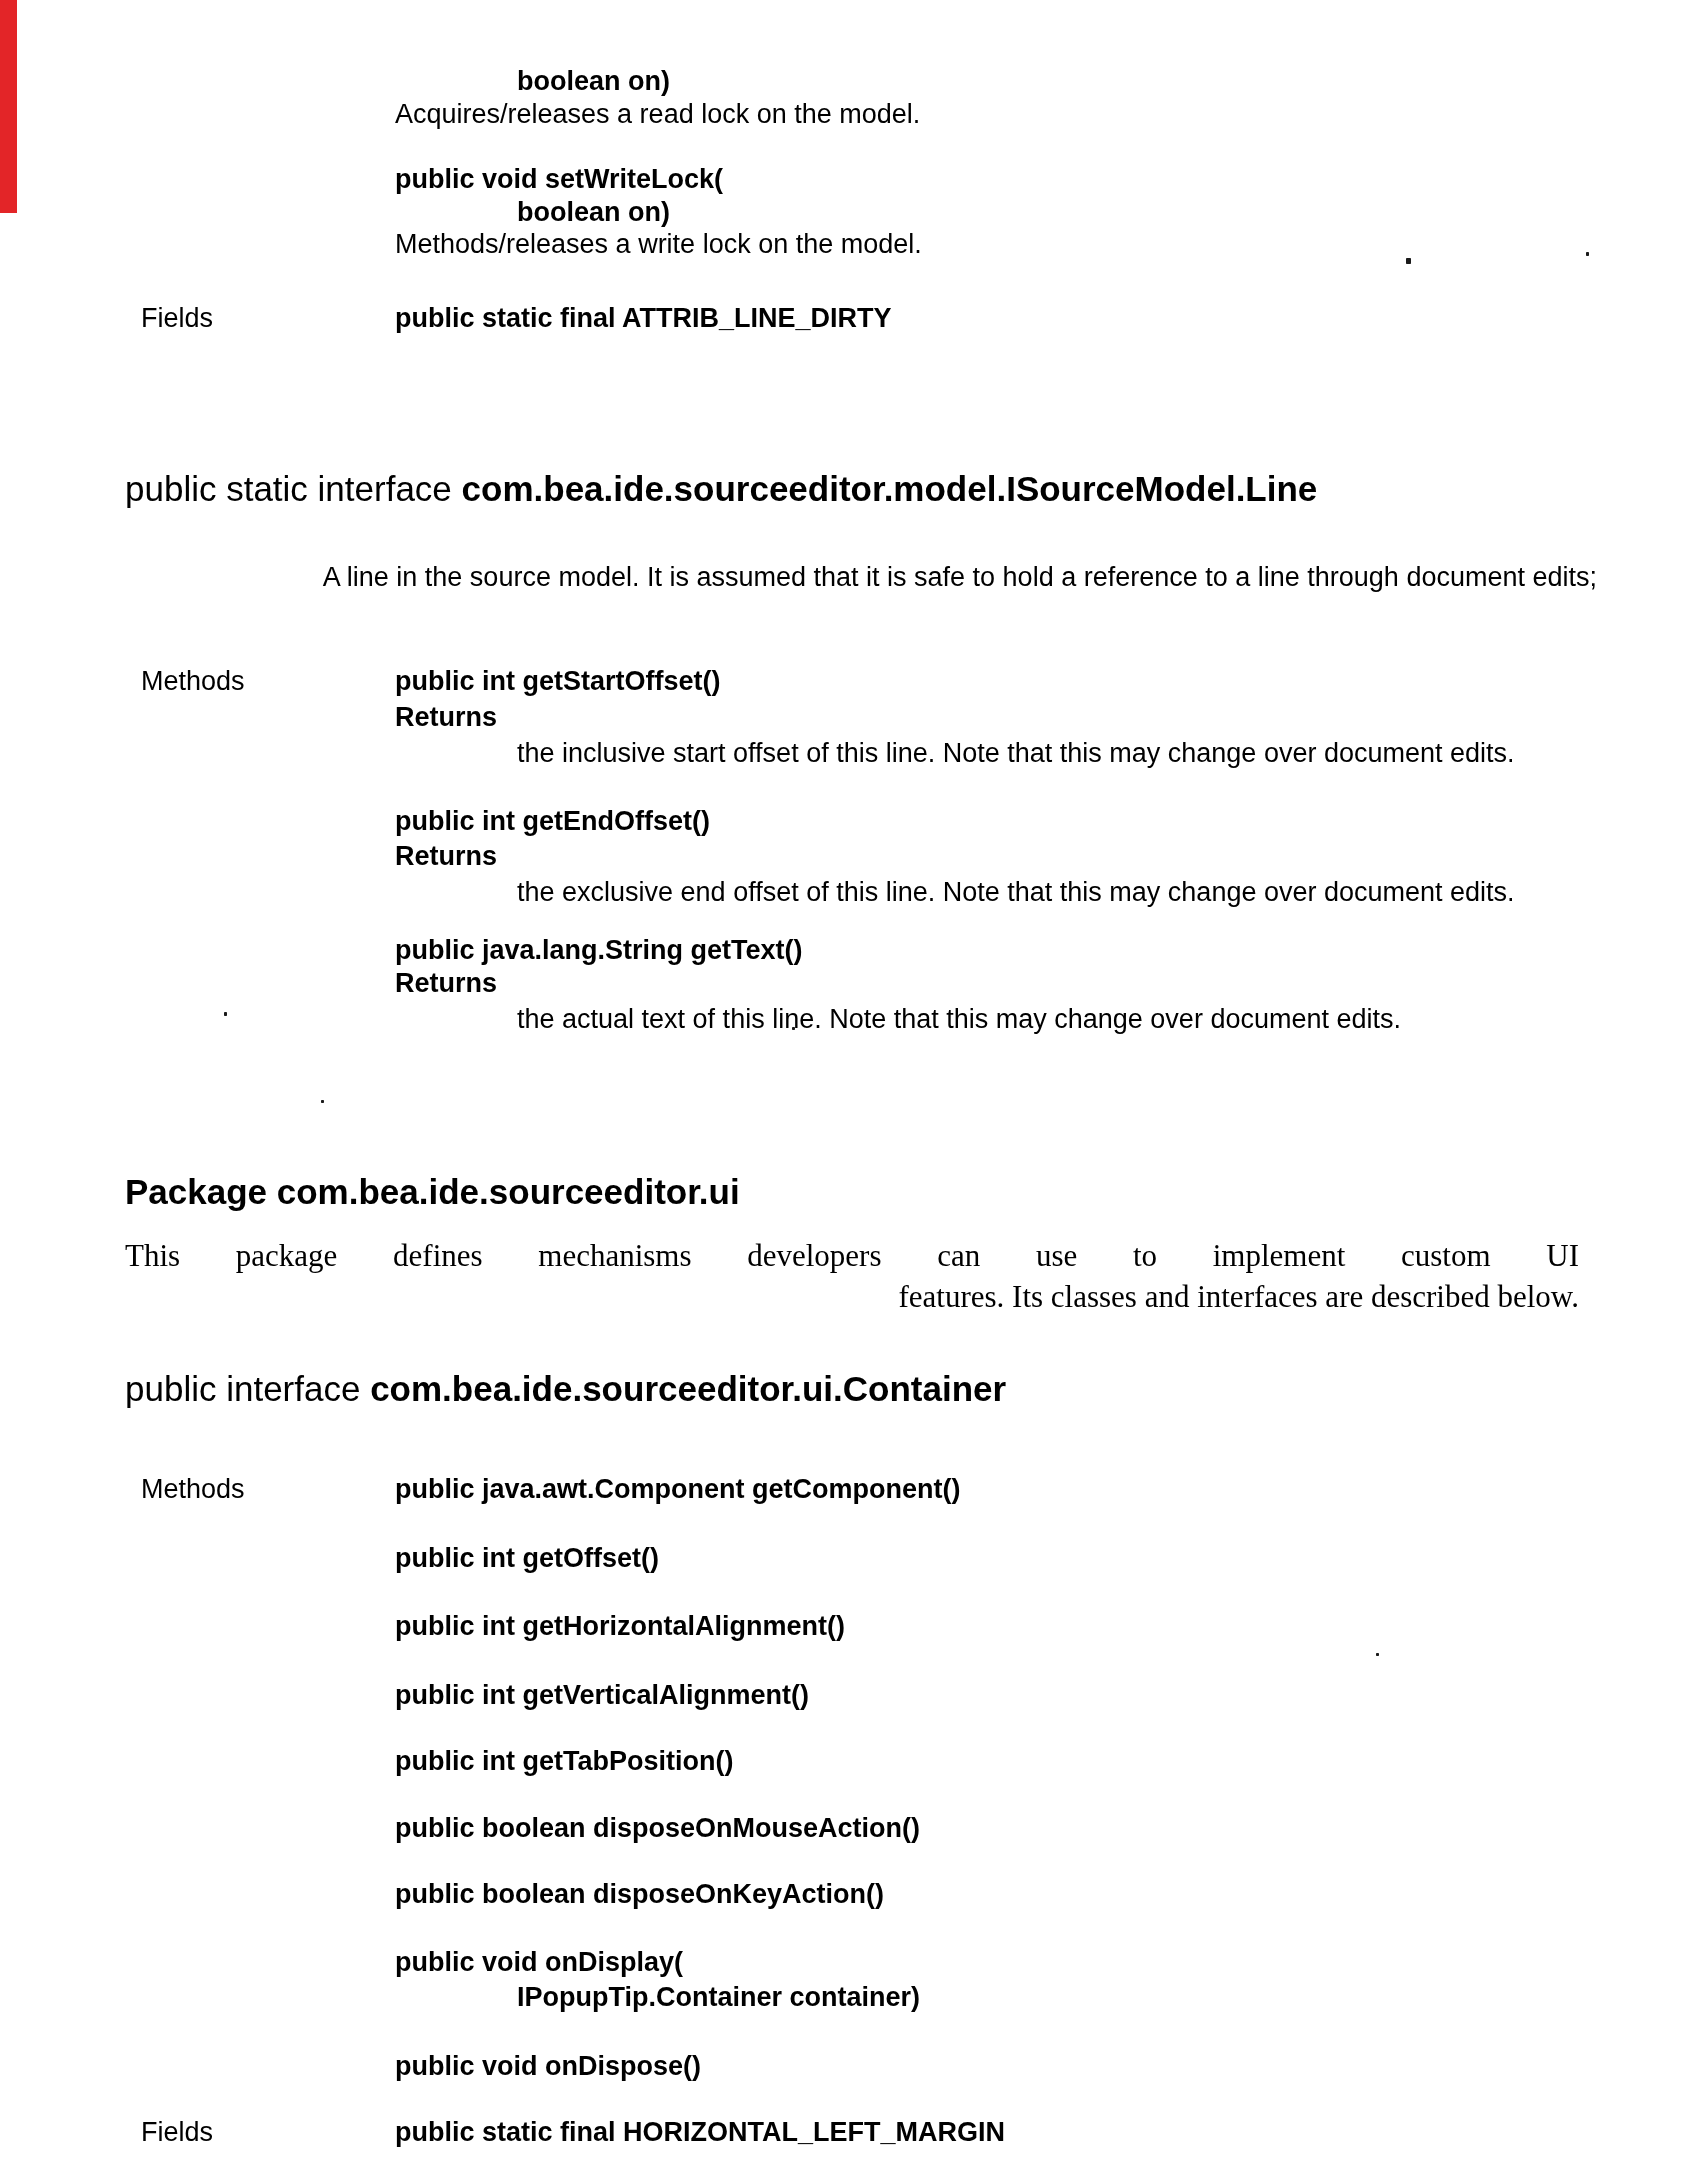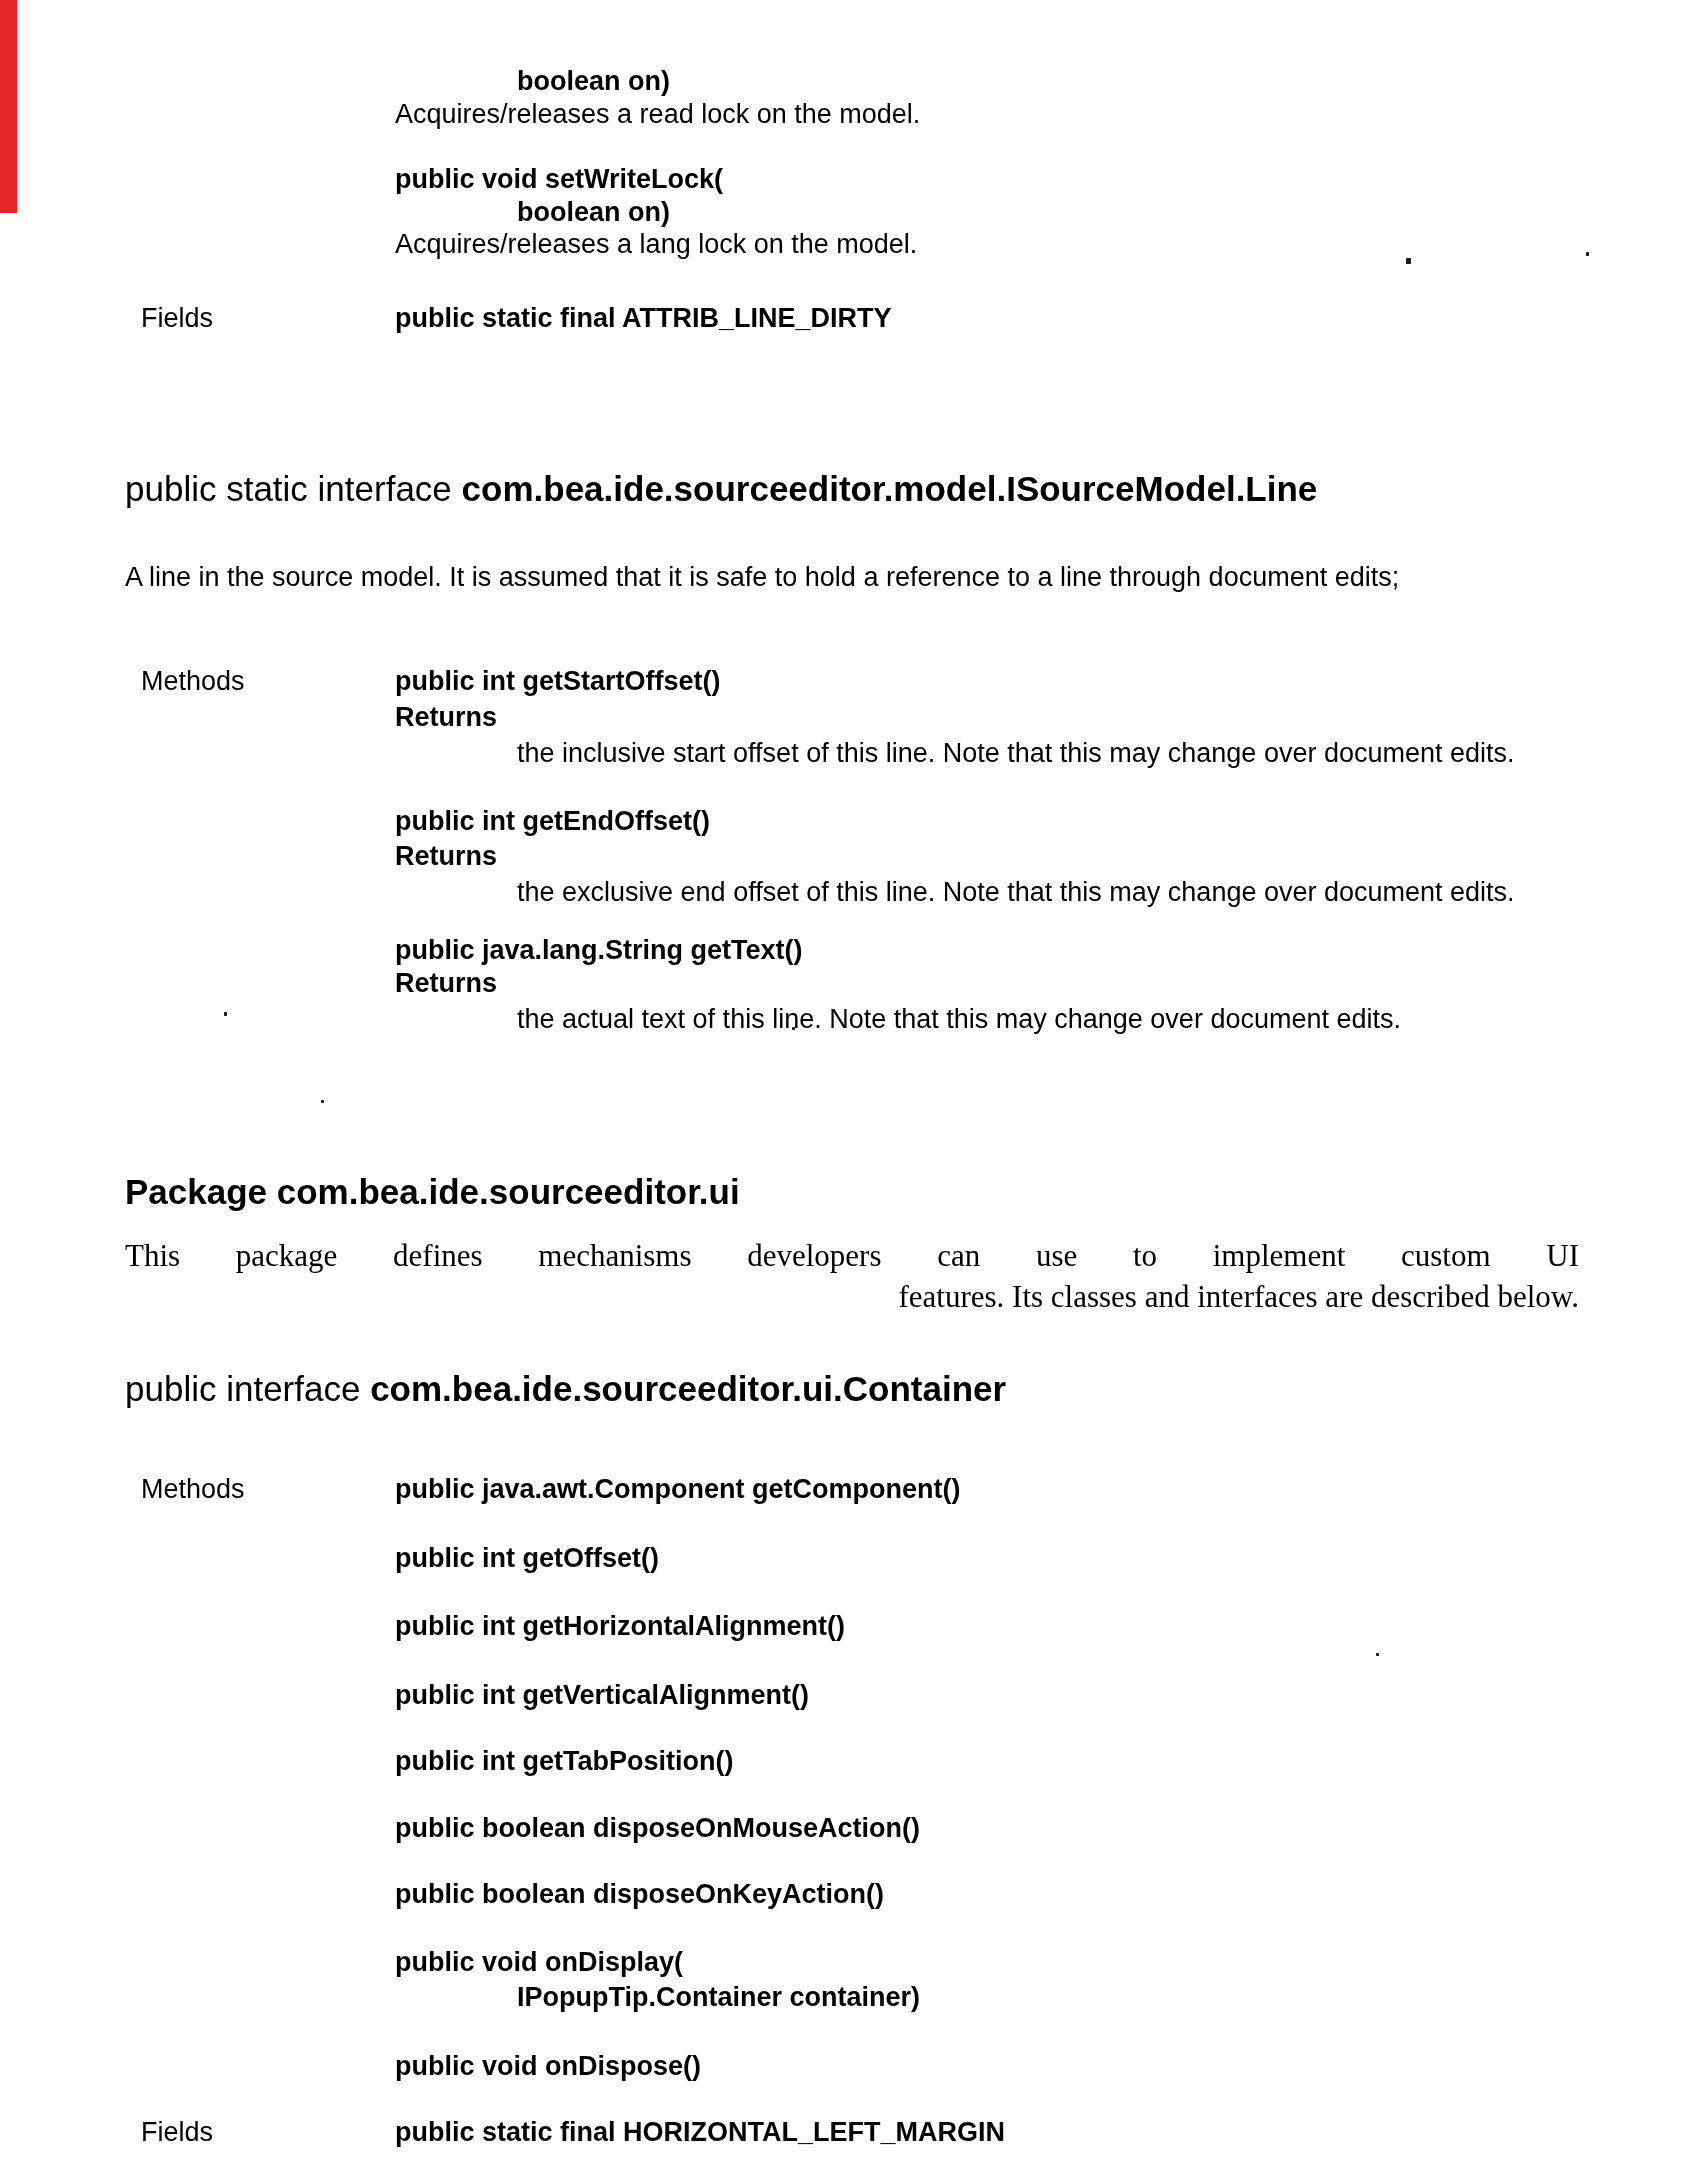--- a/index.html
+++ b/index.html
@@ -8,21 +8,21 @@
     position: relative;
     width: 1689px;
     height: 2183px;
     background: #ffffff;
     overflow: hidden;
     font-family: "Liberation Sans", sans-serif;
     color: #000000;
   }
   .abs { position: absolute; white-space: nowrap; }
   
-  .body-txt  { font-size: 27px; line-height: 34px; font-weight: 400; }
+  .body-txt  { font-size: 27px; line-height: 34px; font-weight: 400; text-align: right; }
   .sig       { font-size: 27px; line-height: 34px; font-weight: 700; }
   .label     { font-size: 27px; line-height: 34px; font-weight: 400; }
   
   .heading   { font-size: 35px; line-height: 42px; font-weight: 400; }
   .heading b, .heading .bold-name { font-weight: 700; }
   .heading-bold { font-size: 35px; line-height: 42px; font-weight: 700; }
   
   .serif-par {
     font-family: "Liberation Serif", serif;
     font-size: 31px;
@@ -52,21 +52,21 @@
   <div class="red-stripe" style="background-color: rgb(227, 37, 40);"></div>
 
   <div class="abs sig" style="left:517px; top:64px">boolean on)</div>
 
   <div class="abs body-txt" style="left:395px; top:97px">Acquires/releases a read lock on the model.</div>
 
   <div class="abs sig" style="left:395px; top:162px">public void setWriteLock(</div>
 
   <div class="abs sig" style="left:517px; top:195px">boolean on)</div>
 
-  <div class="abs body-txt" style="left:395px; top:227px">Acquires/releases a lang lock on the model.</div>
+  <div class="abs body-txt" style="left:395px; top:227px">Methods/releases a write lock on the model.</div>
 
   <div class="abs label" style="left:141px; top:301px">Fields</div>
 
   <div class="abs sig" style="left:395px; top:301px">public static final ATTRIB_LINE_DIRTY</div>
 
   <div class="abs heading" style="left:125px; top:468px">
     <span>public static interface </span><span class="bold-name">com.bea.ide.sourceeditor.model.ISourceModel.Line</span>
   </div>
 
   <div class="abs body-txt para" style="left:125px; top:560px">

